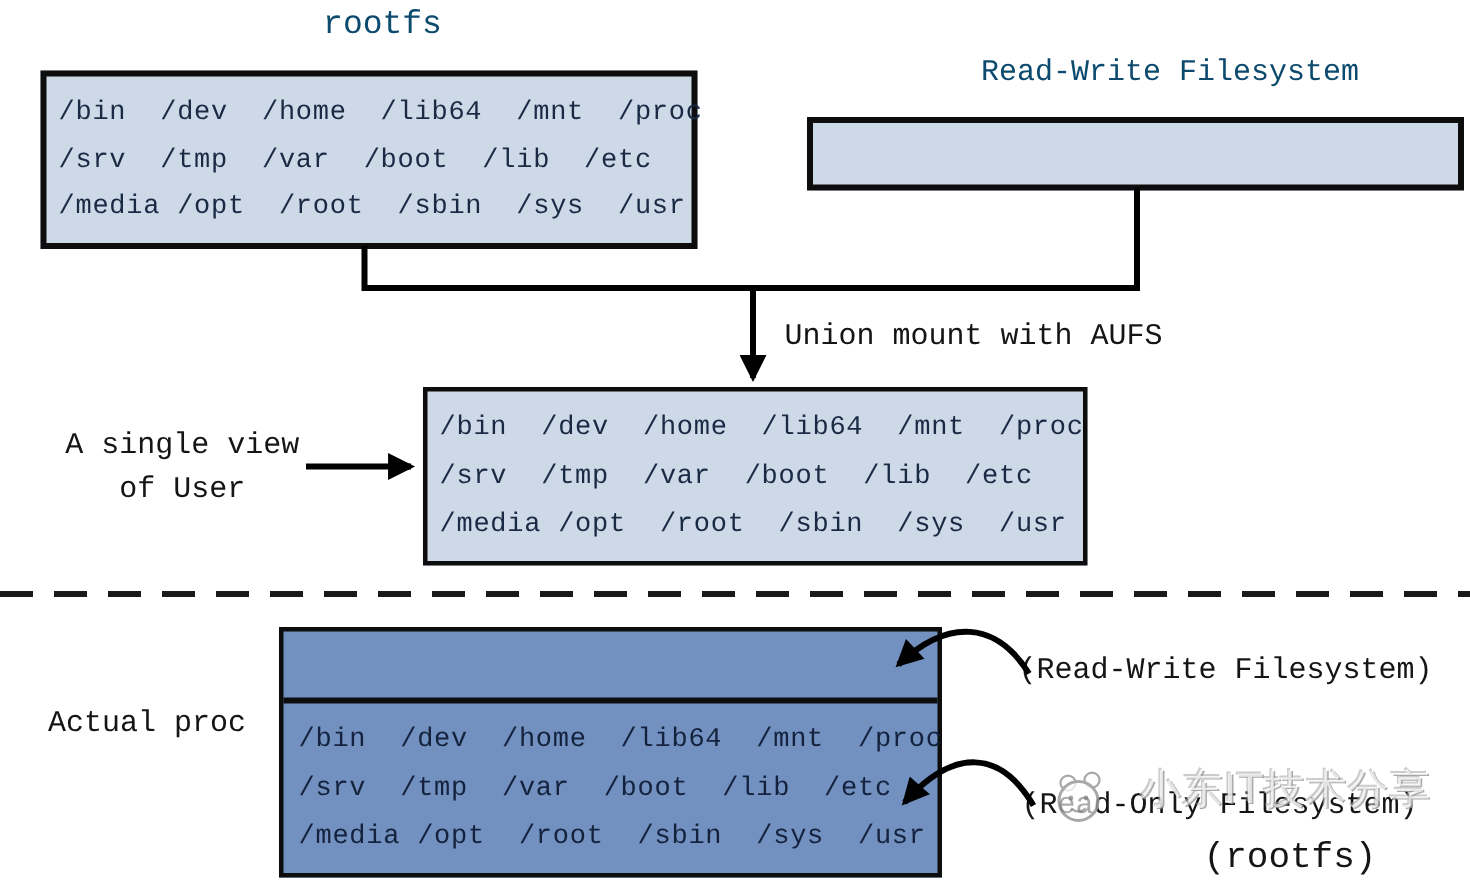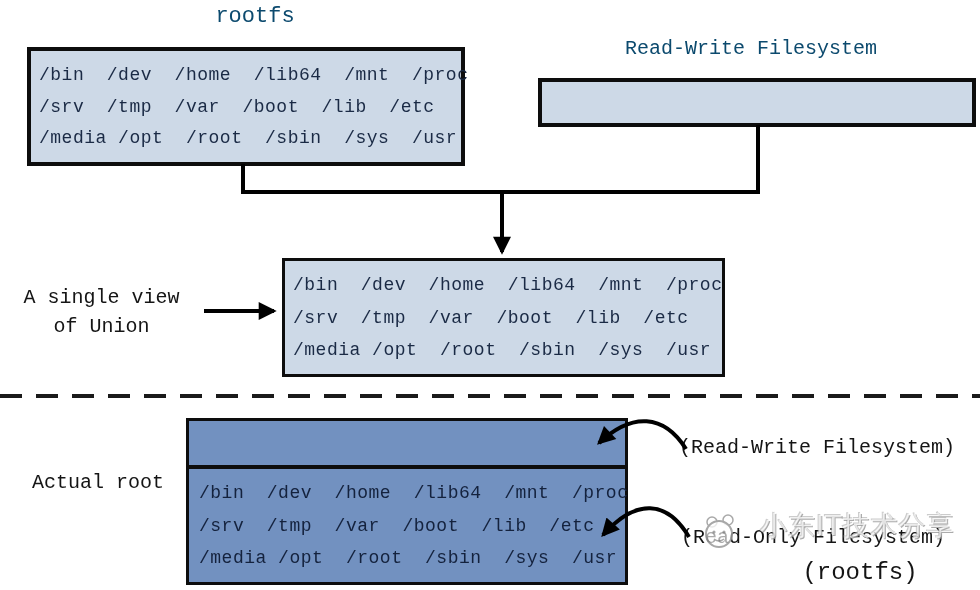--- a/index.html
+++ b/index.html
@@ -27,30 +27,30 @@
     display:flex; flex-direction:column; z-index:1;
   }
   .kernel-top { height:44px; border-bottom:4px solid #0d0d0d; }
   .kernel-rows {
     flex:1; display:flex; flex-direction:column; justify-content:space-evenly;
     padding:2px 10px; font-size:18px; color:#14223d;
   }
 
   .diagram-title { position:absolute; z-index:2; font-size:22px; color:#0c4a6e; }
   .title-rootfs { left:190px; top:4px; width:130px; text-align:center; }
-  .title-rw { left:625px; top:37px; width:330px; text-align:left; font-size:20px; }
+  .title-rw { left:576px; top:37px; width:330px; text-align:right; font-size:20px; }
 
   .flow-label { position:absolute; z-index:2; font-size:20px; color:#151515; }
   .label-union { left:523px; top:213px; }
 
   .side-label {
     position:absolute; z-index:2; font-size:20px; color:#151515;
     text-align:center; line-height:29px;
   }
-  .label-user { left:4px; top:283px; width:195px; }
+  .label-user { left:24px; top:283px; width:195px; }
   .label-kernel { left:8px; top:468px; width:180px; }
 
   .annotation { position:absolute; z-index:2; font-size:20px; color:#151515; white-space:nowrap; }
   .anno-rw { left:679px; top:436px; }
   .anno-ro { left:681px; top:526px; }
   .anno-rootfs { left:780px; top:559px; width:160px; text-align:center; font-size:24px; }
 
   .watermark {
     position:absolute; left:698px; top:508px; z-index:5;
     display:flex; align-items:flex-start; gap:20px; pointer-events:none;
@@ -87,34 +87,35 @@
   <div class="fsbox box-rootfs">
     <div class="row">/bin  /dev  /home  /lib64  /mnt  /proc</div>
     <div class="row">/srv  /tmp  /var  /boot  /lib  /etc</div>
     <div class="row">/media /opt  /root  /sbin  /sys  /usr</div>
   </div>
 
   <div class="diagram-title title-rw">Read-Write Filesystem</div>
 
   <div class="fsbox box-rw"></div>
 
+  <div class="flow-label label-union">Union mount with AUFS</div>
 
   <div class="fsbox box-union">
     <div class="row">/bin  /dev  /home  /lib64  /mnt  /proc</div>
     <div class="row">/srv  /tmp  /var  /boot  /lib  /etc</div>
     <div class="row">/media /opt  /root  /sbin  /sys  /usr</div>
   </div>
 
   <div class="side-label label-user">
     <div>A single view</div>
-    <div>of Union</div>
+    <div>of User</div>
   </div>
 
   <div class="side-label label-kernel">
-    <div>Actual root</div>
+    <div>Actual proc</div>
   </div>
 
   <div class="kernel-box">
     <div class="kernel-top"></div>
     <div class="kernel-rows">
       <div class="row">/bin  /dev  /home  /lib64  /mnt  /proc</div>
       <div class="row">/srv  /tmp  /var  /boot  /lib  /etc</div>
       <div class="row">/media /opt  /root  /sbin  /sys  /usr</div>
     </div>
   </div>

